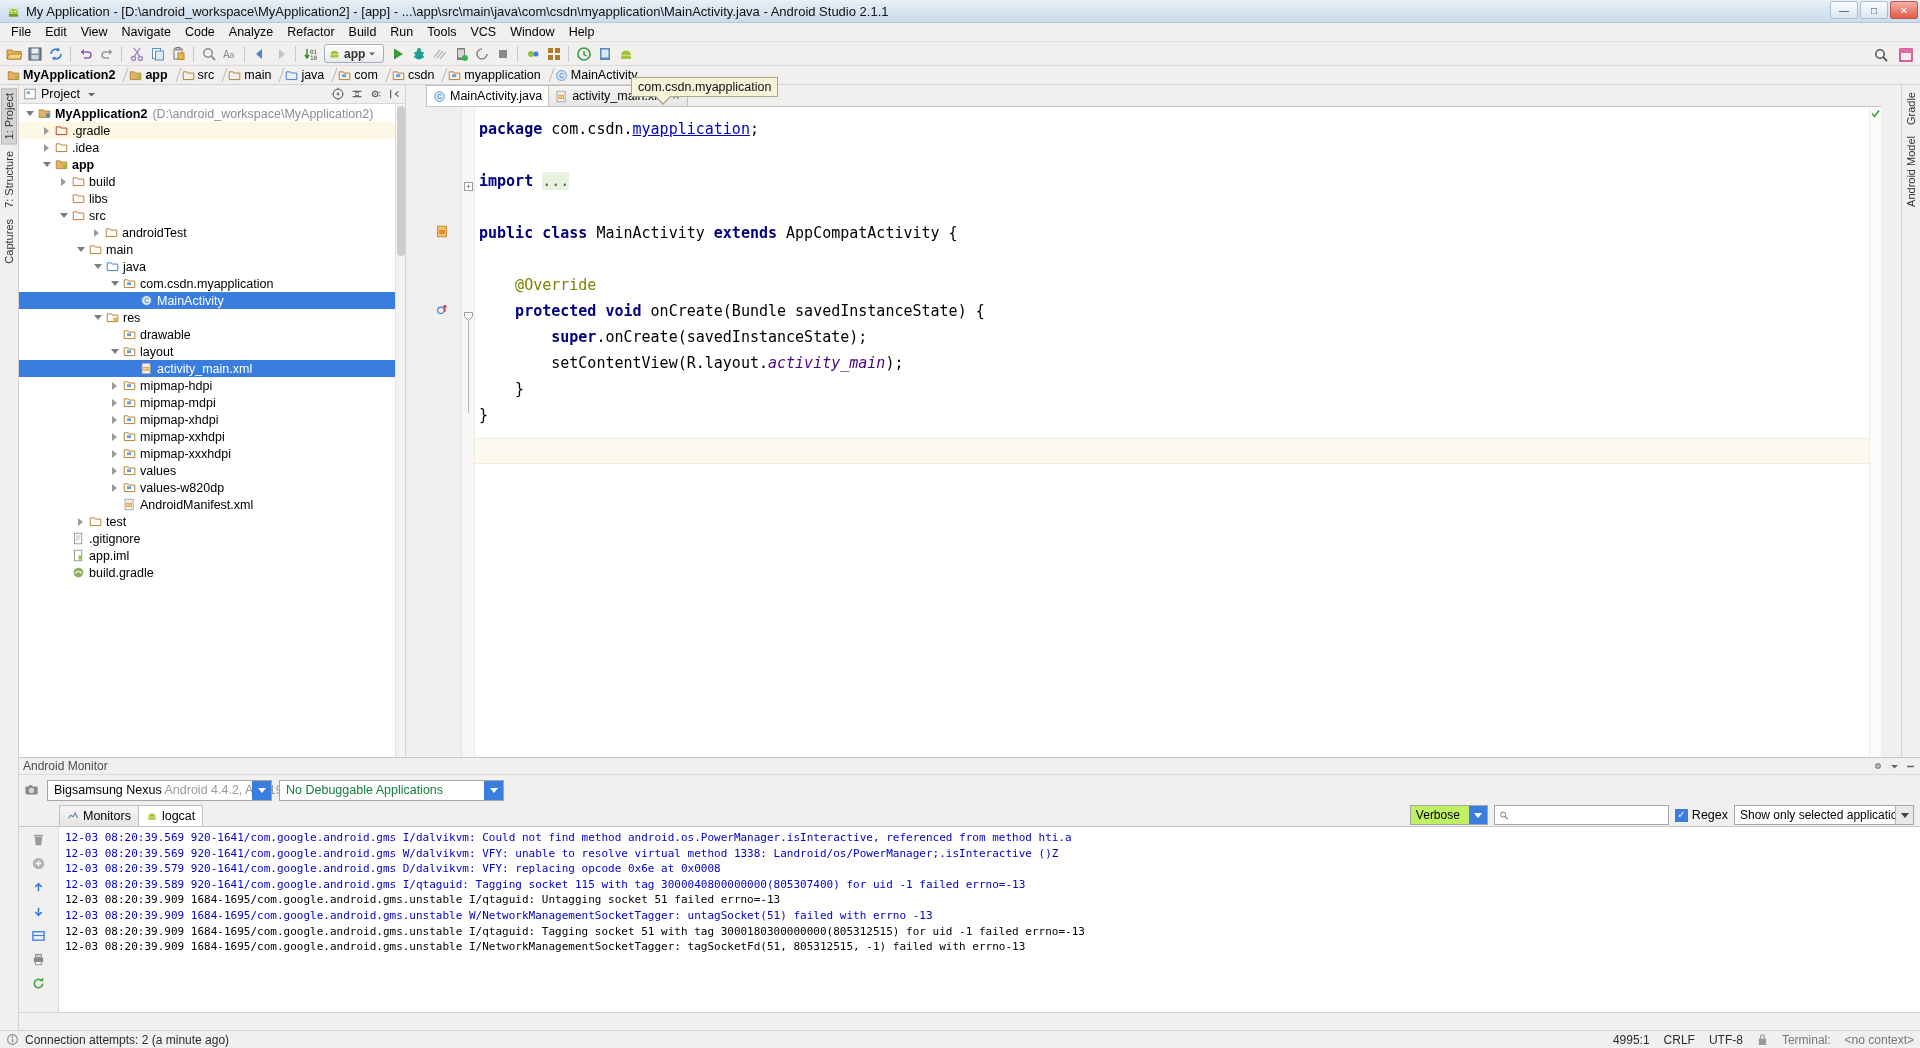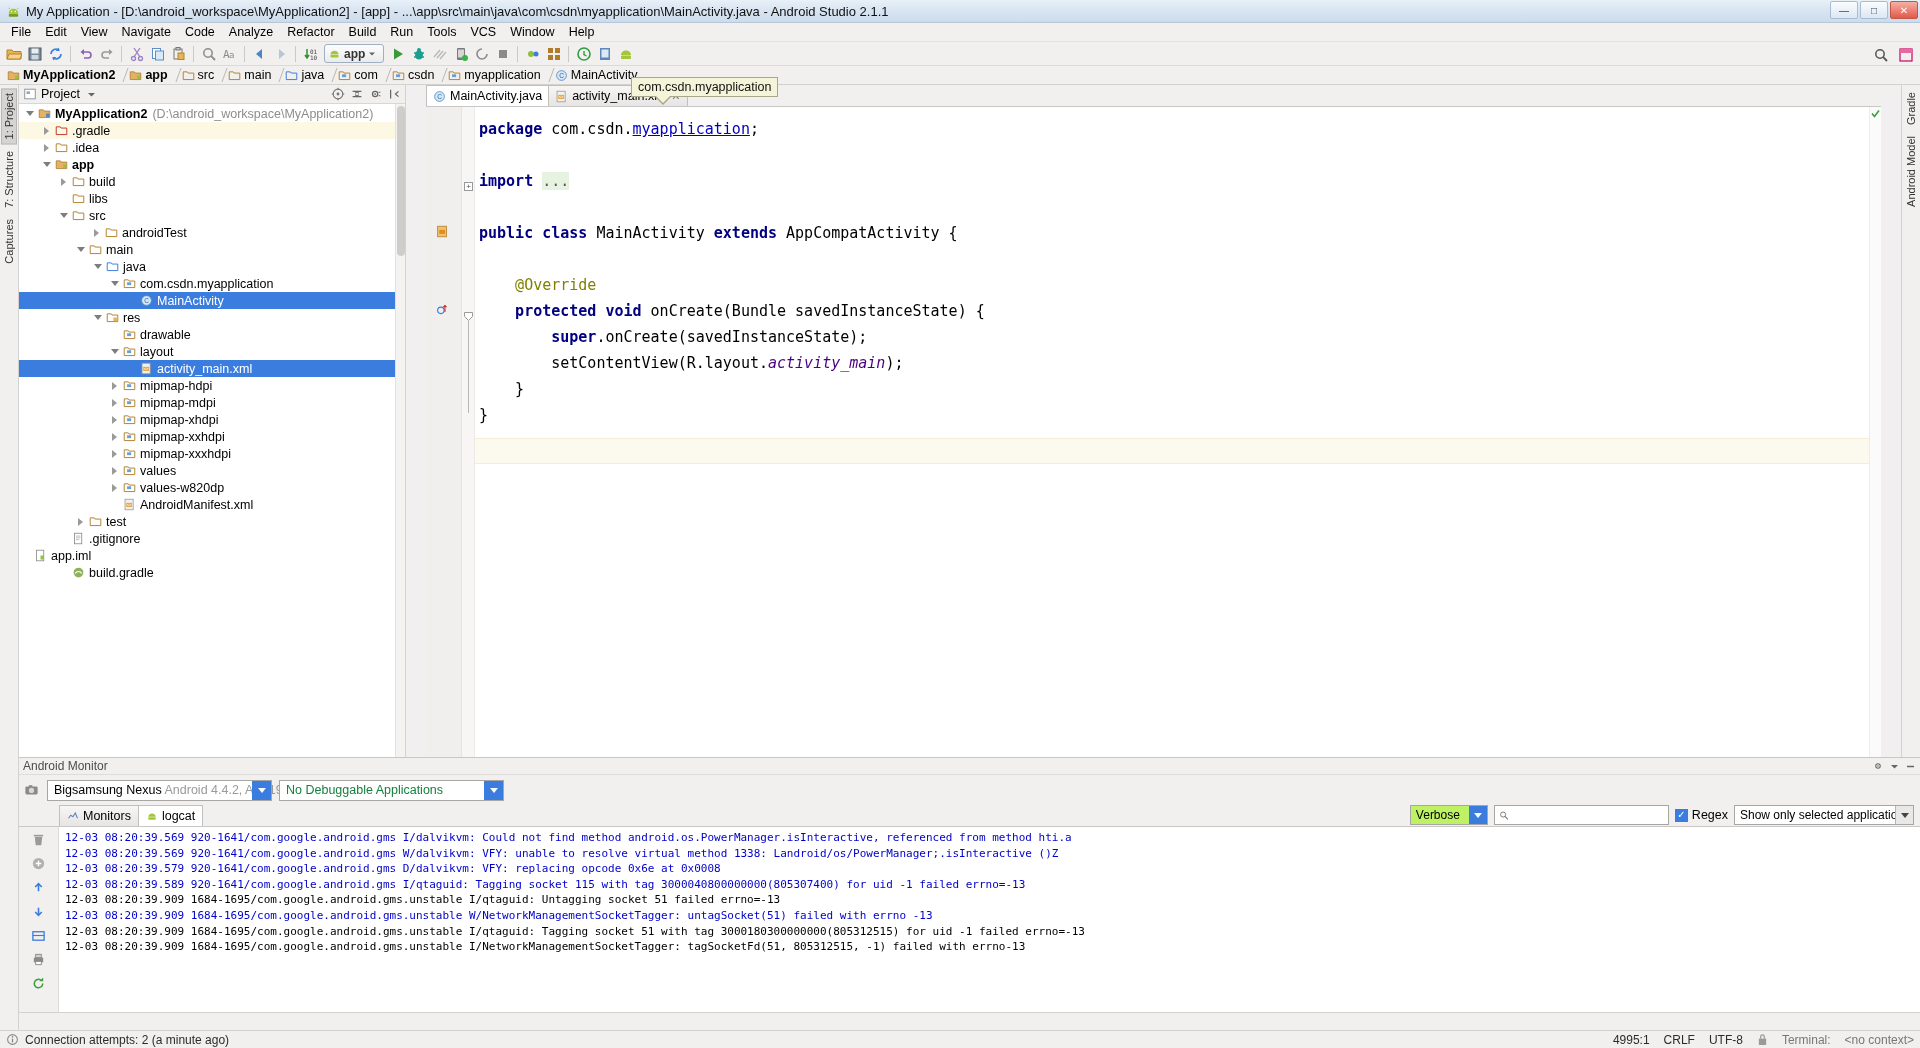--- a/index.html
+++ b/index.html
@@ -891,21 +891,21 @@
               <div class="trow" style="padding-left: 38px;">
                 <span class="twist"></span>
                 <span class="ticon">
                   <svg width="13" height="13" viewBox="0 0 16 16">
                     <rect x="3" y="1.5" width="9" height="13" fill="#fff" stroke="#888"></rect>
                     <path d="M4.8 5h5.5M4.8 7.2h5.5M4.8 9.4h4" stroke="#9ab" stroke-width=".9"></path>
                   </svg>
                 </span>
                 <span class="tlabel">.gitignore</span>
               </div>
-              <div class="trow" style="">
+              <div class="trow" style="padding-left: 38px;">
                 <span class="twist"></span>
                 <span class="ticon">
                   <svg width="13" height="13" viewBox="0 0 16 16">
                     <rect x="3" y="1.5" width="9" height="13" fill="#fff" stroke="#888"></rect>
                     <rect x="8" y="8" width="4" height="5" fill="#8cc63f"></rect>
                   </svg>
                 </span>
                 <span class="tlabel">app.iml</span>
               </div>
               <div class="trow" style="padding-left: 38px;">

